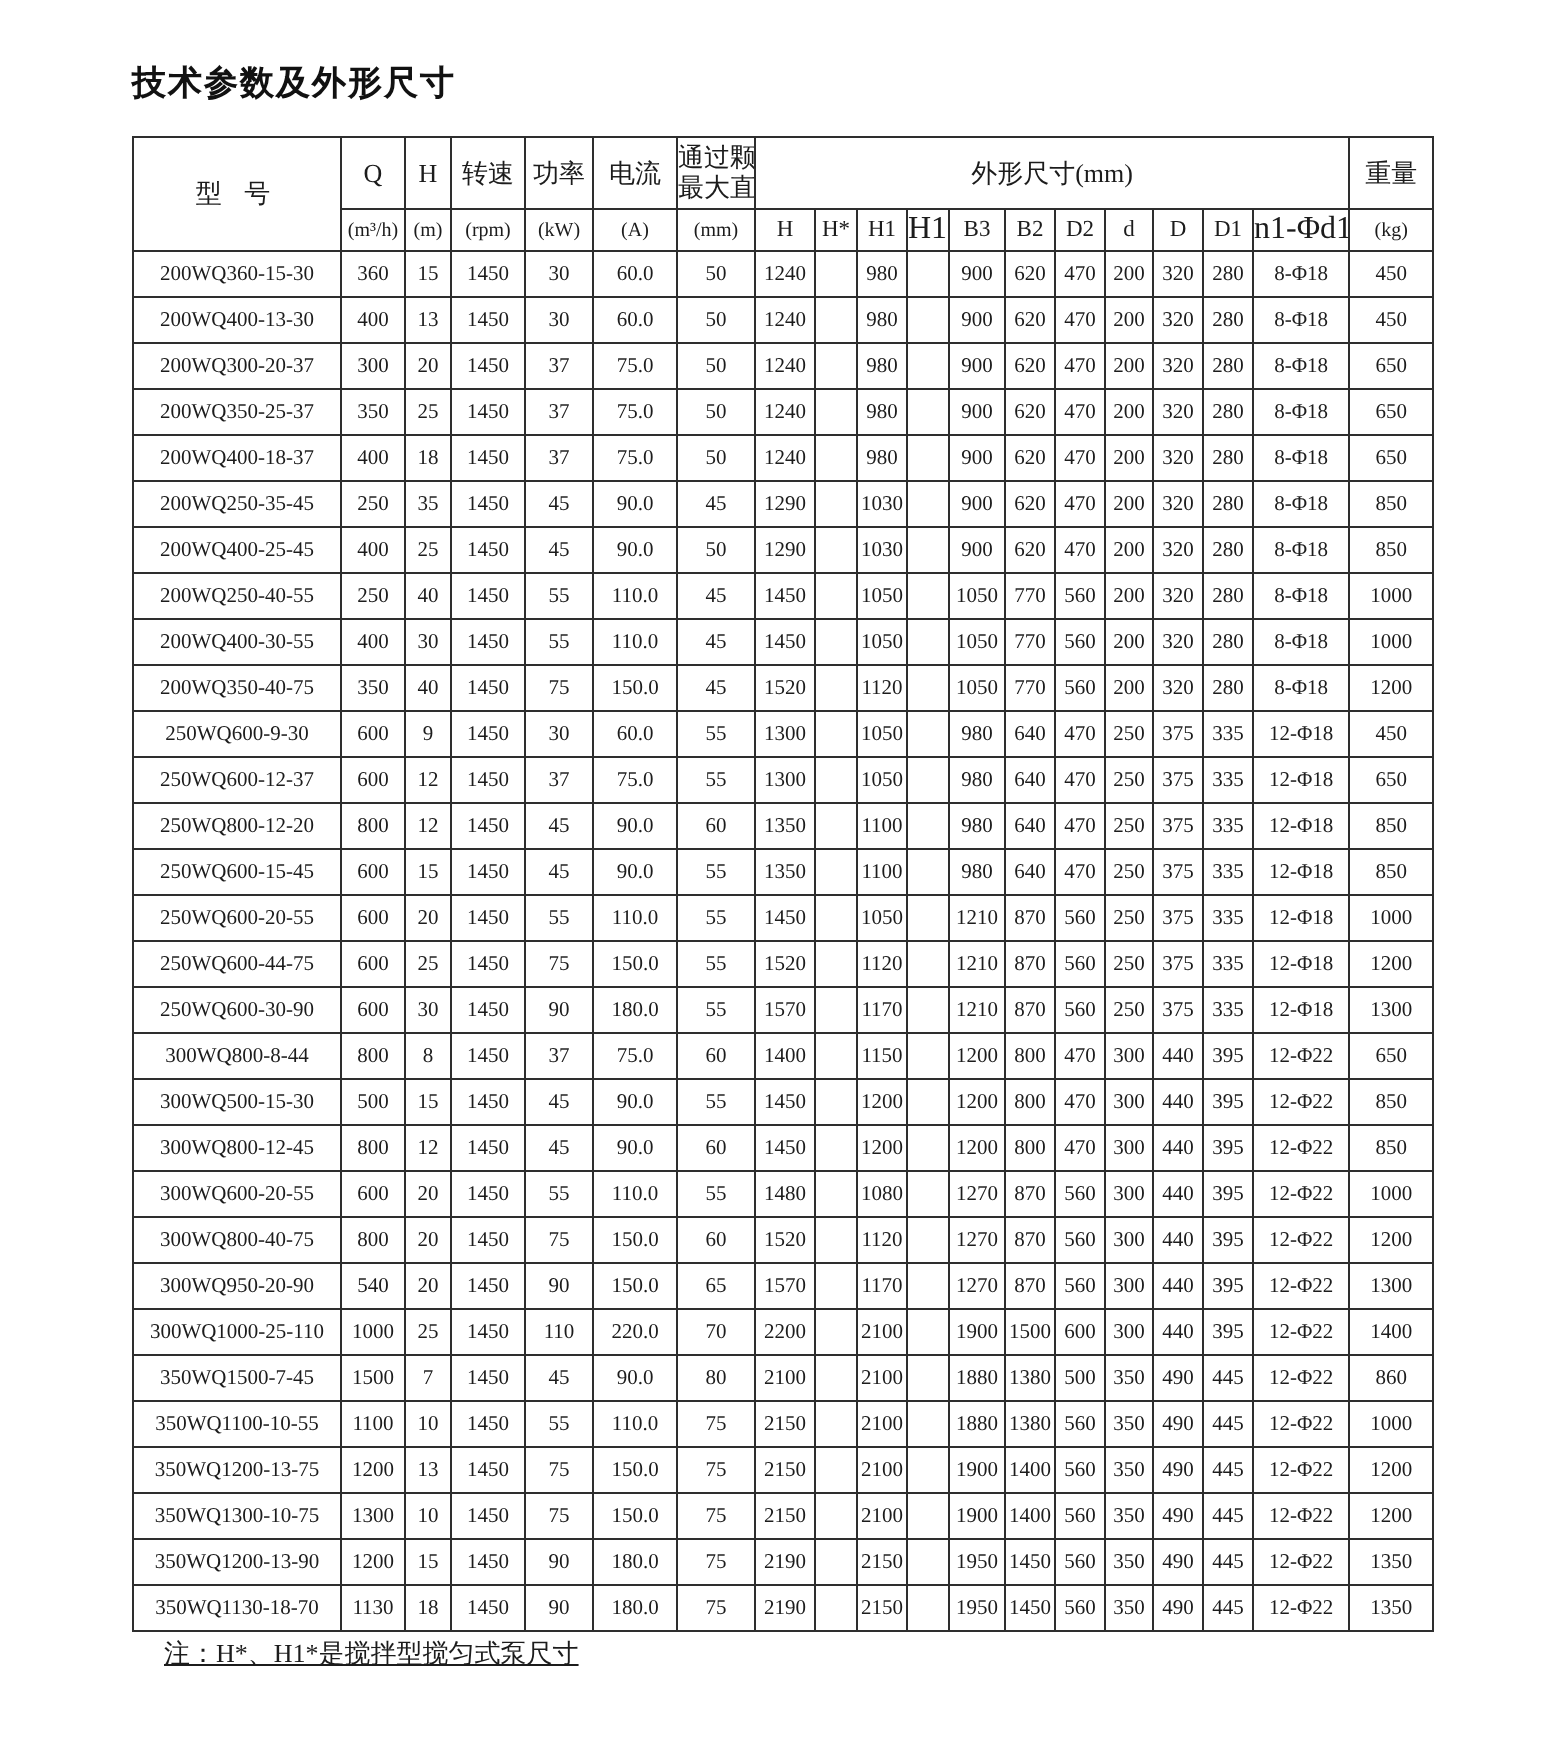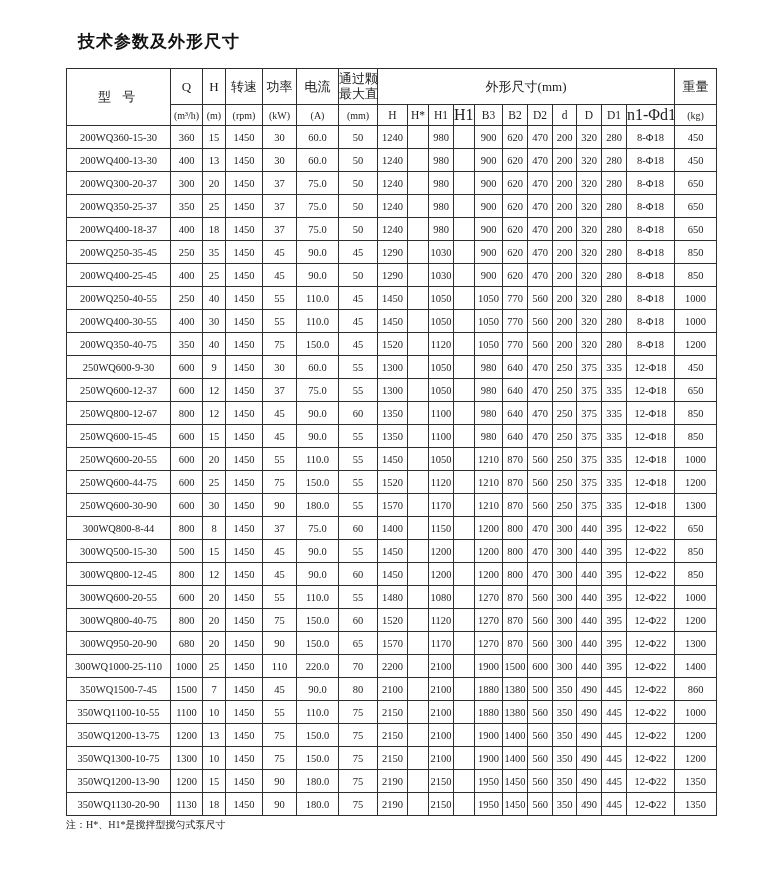--- a/index.html
+++ b/index.html
@@ -4,21 +4,21 @@
 <style>
   html,body { margin:0; padding:0; }
   body {
     width:780px; height:877px;
     background:#ffffff;
     font-family:"Liberation Serif", serif;
     color:#1c1c1c;
   }
   .sheet { position:relative; width:780px; height:877px; }
   .page-title {
-    position:absolute; left:78px; top:30px;
+    position:absolute; left:66px; top:30px;
     font-family:"Liberation Sans", sans-serif;
     font-weight:bold; font-size:17px; letter-spacing:1px;
     color:#111; margin:0;
   }
   table.spec {
     position:absolute; left:66px; top:68px;
     border-collapse:collapse; table-layout:fixed;
     width:650px;
   }
   table.spec th, table.spec td {
@@ -35,22 +35,22 @@
   th.particle-h { font-size:8.5px; line-height:1.15; white-space:normal; }
   th.particle-h span { display:block; }
   th.dims-group { font-size:13px; }
   th.weight-h { font-size:13px; }
   tr.hdr-units th.dim-lbl { font-size:11.5px; }
   tr.hdr-units th.dim-lbl-sm { font-size:16px;text-align:center; }
   
   tbody td { height:22px; font-size:10.5px; }
   tbody td:first-child { font-size:10.5px;text-align:center; }
   .footnote {
-    position:absolute; left:66px; top:818px;
-    font-size:10px; color:#1c1c1c;
+    position:absolute; left:82px; top:818px;
+    font-size:13px; color:#1c1c1c;text-decoration:underline;
   }
 </style>
 </head>
 <body>
 
 <div class="sheet">
 
   <h1 class="page-title">技术参数及外形尺寸</h1>
 
   <table class="spec">
@@ -358,21 +358,21 @@
           <td>980</td>
           <td>640</td>
           <td>470</td>
           <td>250</td>
           <td>375</td>
           <td>335</td>
           <td>12-Φ18</td>
           <td>650</td>
         </tr>
         <tr>
-          <td>250WQ800-12-67</td>
+          <td>250WQ800-12-20</td>
           <td>800</td>
           <td>12</td>
           <td>1450</td>
           <td>45</td>
           <td>90.0</td>
           <td>60</td>
           <td>1350</td>
           <td></td>
           <td>1100</td>
           <td></td>
@@ -569,21 +569,21 @@
           <td>870</td>
           <td>560</td>
           <td>300</td>
           <td>440</td>
           <td>395</td>
           <td>12-Φ22</td>
           <td>1200</td>
         </tr>
         <tr>
           <td>300WQ950-20-90</td>
-          <td>680</td>
+          <td>540</td>
           <td>20</td>
           <td>1450</td>
           <td>90</td>
           <td>150.0</td>
           <td>65</td>
           <td>1570</td>
           <td></td>
           <td>1170</td>
           <td></td>
           <td>1270</td>
@@ -715,21 +715,21 @@
           <td>1950</td>
           <td>1450</td>
           <td>560</td>
           <td>350</td>
           <td>490</td>
           <td>445</td>
           <td>12-Φ22</td>
           <td>1350</td>
         </tr>
         <tr>
-          <td>350WQ1130-20-90</td>
+          <td>350WQ1130-18-70</td>
           <td>1130</td>
           <td>18</td>
           <td>1450</td>
           <td>90</td>
           <td>180.0</td>
           <td>75</td>
           <td>2190</td>
           <td></td>
           <td>2150</td>
           <td></td>

